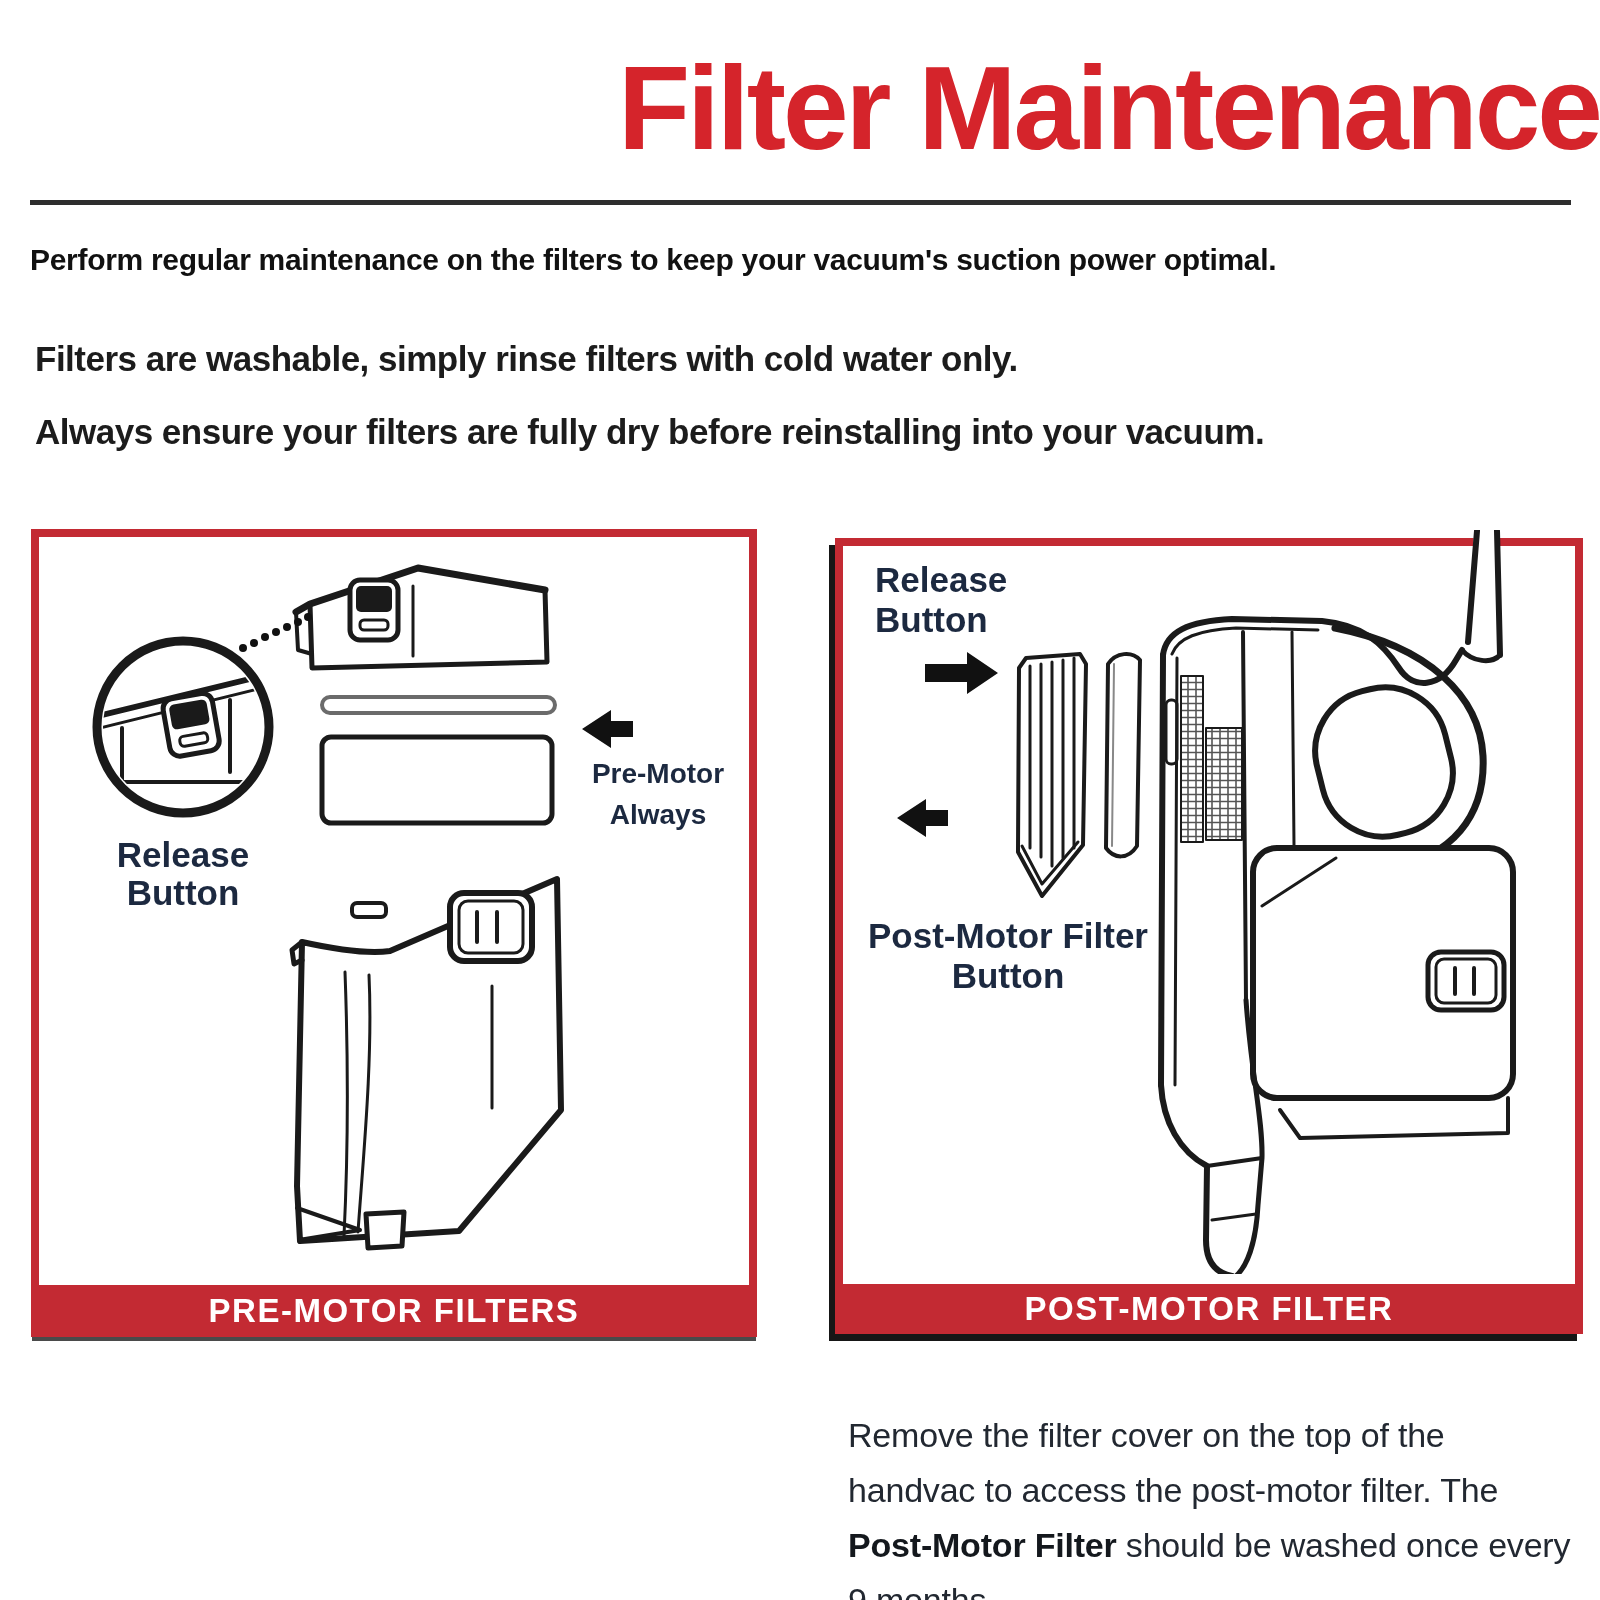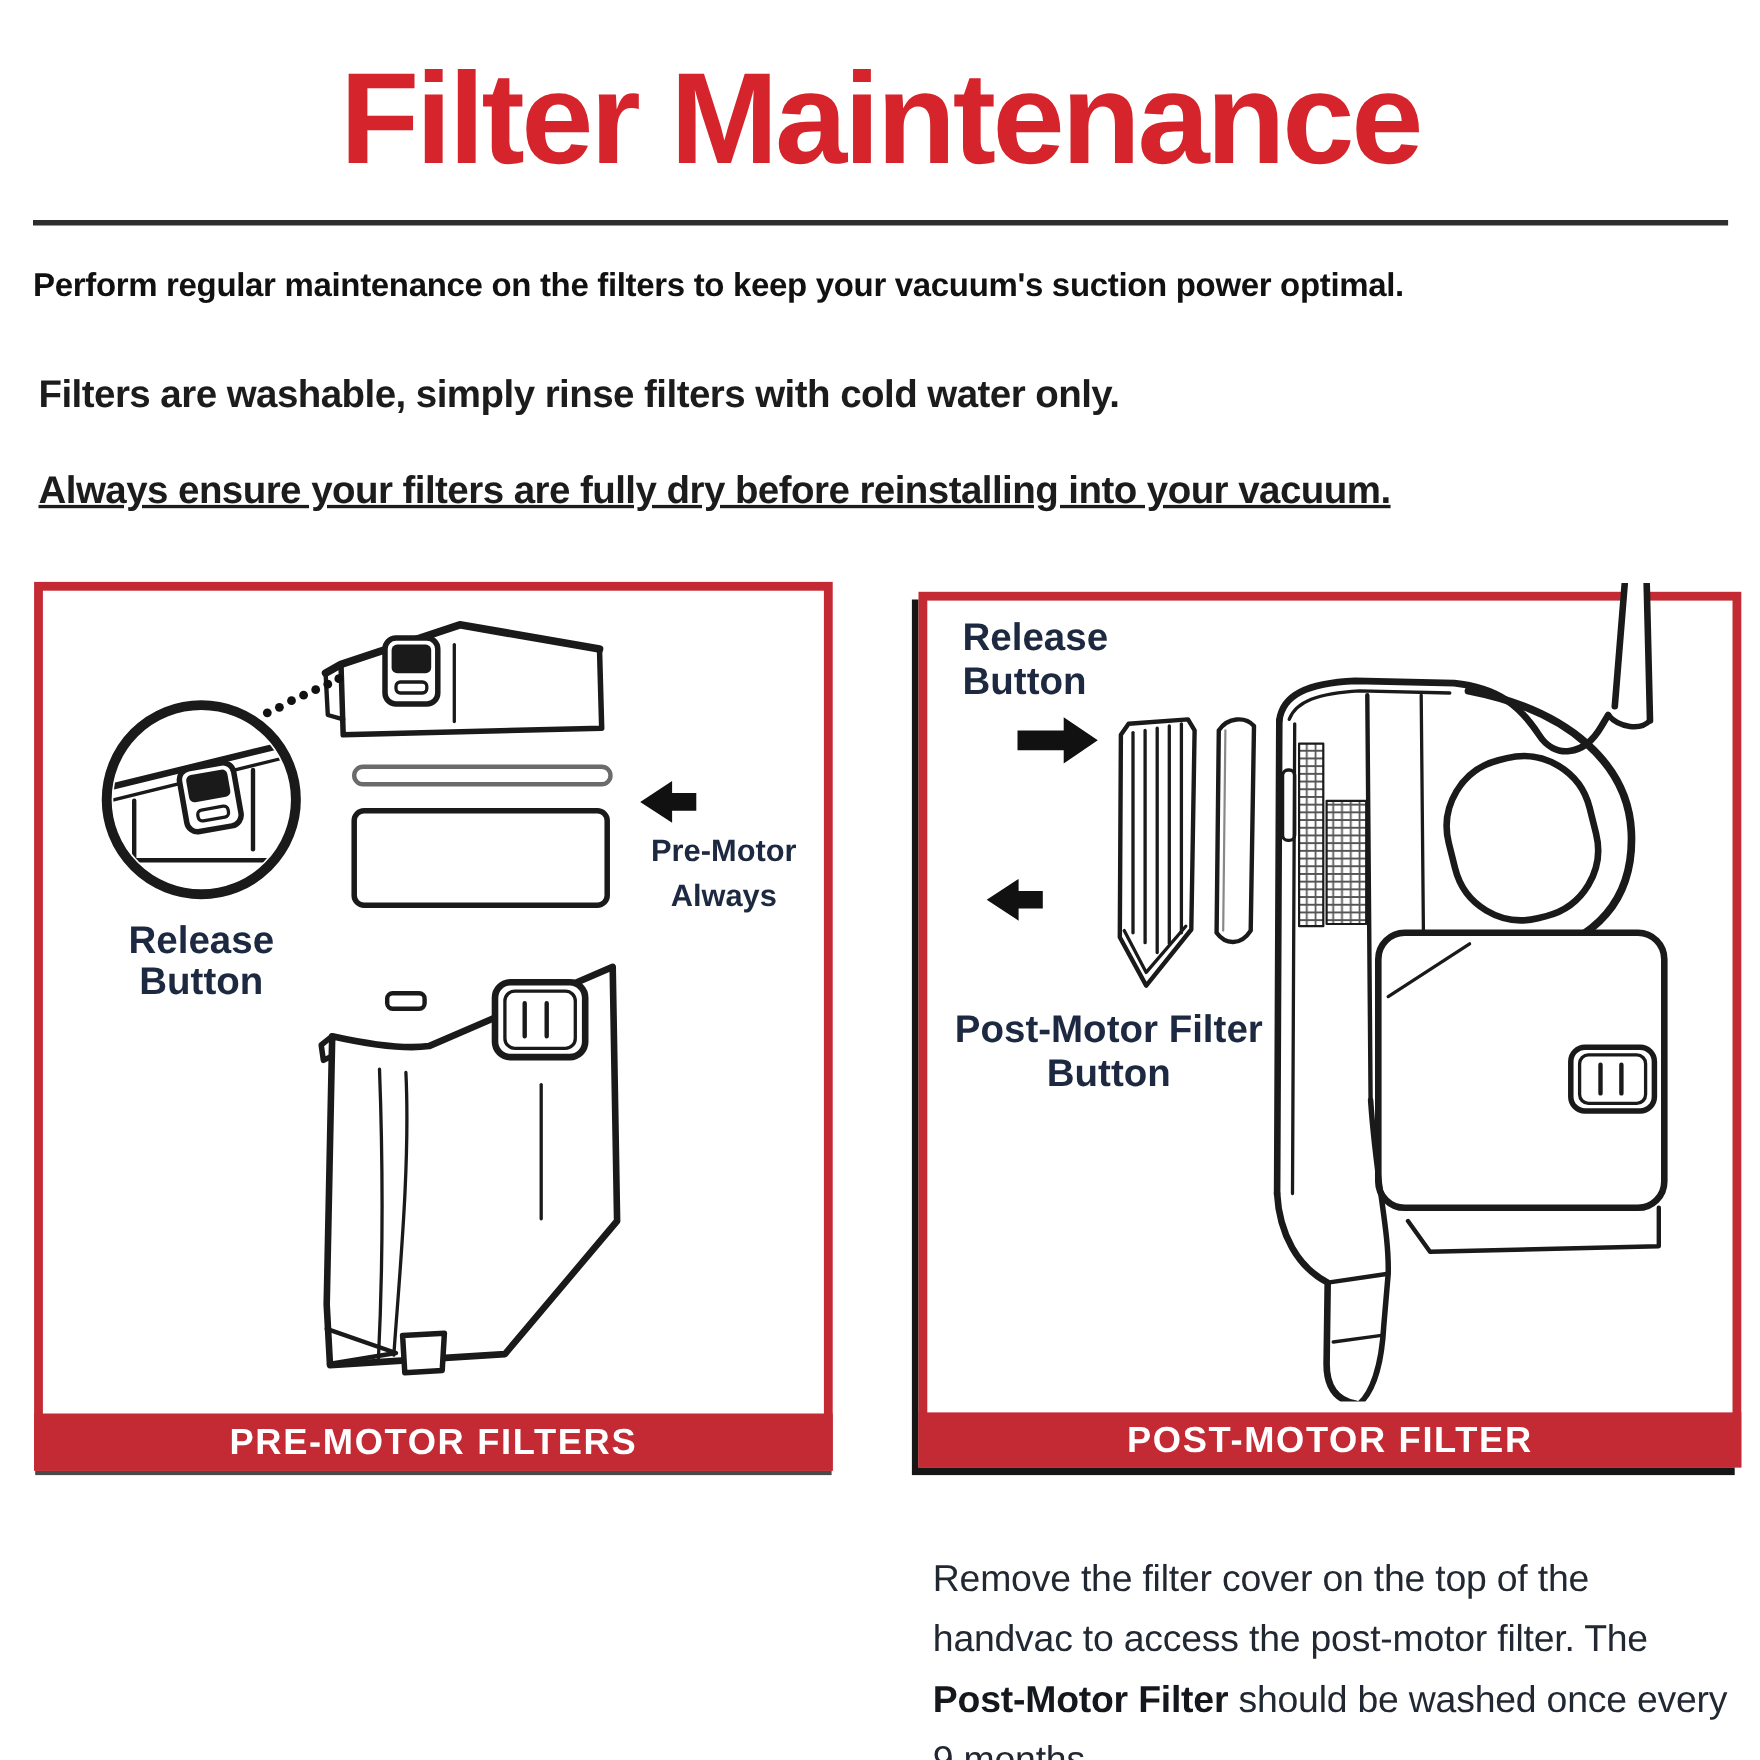--- a/index.html
+++ b/index.html
@@ -1,27 +1,27 @@
 <!DOCTYPE html>
 <html style="--title-red: #D5242B; --accent-red: #C32A33; --label-navy: #1C2940; --ink: #1A1A1A;"><head>
 <meta charset="utf-8">
 <style>
   html,body{margin:0;padding:0;background:#ffffff;}
   .page{position:relative;width:1600px;height:1600px;background:#fff;overflow:hidden;
         font-family:"Liberation Sans",sans-serif;color:#1a1a1a;}
-  h1.title{position:absolute;top:44px;left:0;width:1600px;margin:0;text-align:center;
+  h1.title{position:absolute;top:44px;left:0;width:1600px;margin:0;text-align:right;
         font-family:"Liberation Sans",sans-serif;font-weight:bold;font-size:118px;
         letter-spacing:-3px;line-height:1.1;color:var(--title-red,#D5242B);}
   .rule{position:absolute;top:200px;left:30px;width:1541px;height:5px;background:#2e2e2e;}
   .intro{position:absolute;top:243px;left:30px;width:1540px;margin:0;
         font-size:30px;font-weight:bold;letter-spacing:-0.3px;color:#111;}
   .note{position:absolute;left:35px;width:1560px;margin:0;font-size:35px;font-weight:bold;
         letter-spacing:-0.5px;color:#1c1c1c;}
   .note.n1{top:339px;}
-  .note.n2{top:426px;text-decoration:underline;}
+  .note.n2{top:412px;}
   .panel{position:absolute;box-sizing:border-box;border:8px solid var(--accent-red,#C32A33);background:#fff;}
   .panel.left{left:31px;top:529px;width:726px;height:808px;box-shadow:0 5px 0 -1px #4a4a4a;}
   .panel.right{left:835px;top:538px;width:748px;height:796px;box-shadow:-6px 7px 0 0 #161616;}
   .banner{position:absolute;left:-8px;right:-8px;bottom:-8px;height:52px;line-height:52px;
         background:var(--accent-red,#C32A33);color:#fff;text-align:center;
         font-weight:bold;font-size:33px;letter-spacing:1.5px;}
   .panel.right .banner{height:50px;line-height:50px;}
   svg.art{position:absolute;pointer-events:none;}
   .diaglabel{position:absolute;margin:0;font-weight:bold;color:var(--label-navy,#1C2940);}
   .diaglabel span{display:block;white-space:nowrap;}

